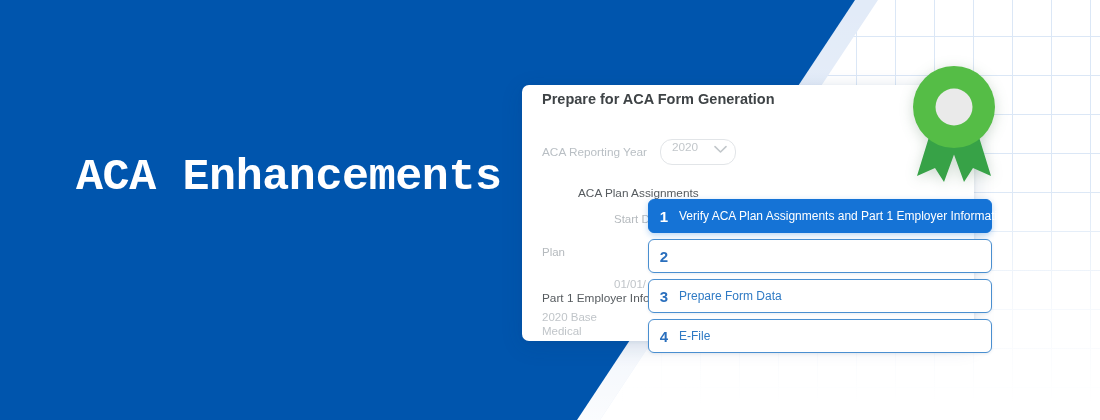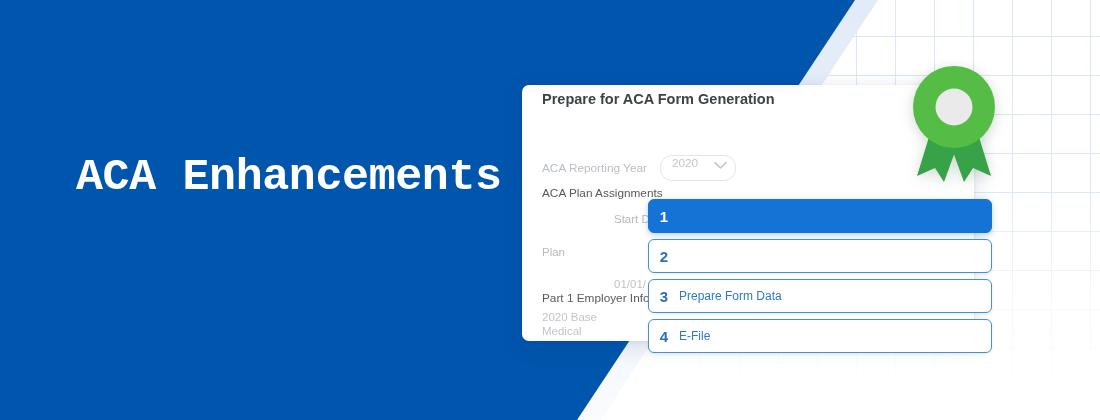--- a/index.html
+++ b/index.html
@@ -90,21 +90,21 @@
     position: absolute;
     left: 20px; top: 6px;
     font-size: 14.5px;
     font-weight: bold;
     color: #3e4346;
     white-space: nowrap;
   }
 
   .field-row {
     position: absolute;
-    left: 20px; top: 70px;
+    left: 20px; top: 54px;
     display: flex;
     align-items: center;
     gap: 13px;
   }
   .field-label {
     font-size: 11.8px;
     color: #b9bfc4;
     white-space: nowrap;
   }
   .select-box {
@@ -126,20 +126,21 @@
     left: 20px; top: 101px;
     width: 412px;
     display: flex;
     align-items: center;
     justify-content: space-between;
   }
   .section-label {
     font-size: 11.8px;
     color: #565b5f;
     white-space: nowrap;
+    margin-left: 36px;
   }
   .ghost-btn {
     border: 1px solid #cfd9e6;
     border-radius: 3px;
     padding: 3px 9px;
     font-size: 10.4px;
     color: #b9cade;
     background: #ffffff;
     white-space: nowrap;
   }
@@ -254,20 +255,21 @@
         <span class="col-date">01/01/</span>
       </div>
     </div>
 
     <div class="subsection">Part 1 Employer Infor</div>
   </div>
 
   <div class="steps">
     <div class="step active">
       <span class="step-num">1</span>
+      <span class="step-label">Verify ACA Plan Assignments and Part 1 Employer Information</span>
     </div>
     <div class="step">
       <span class="step-num">2</span>
     </div>
     <div class="step">
       <span class="step-num">3</span>
       <span class="step-label">Prepare Form Data</span>
     </div>
     <div class="step">
       <span class="step-num">4</span>

